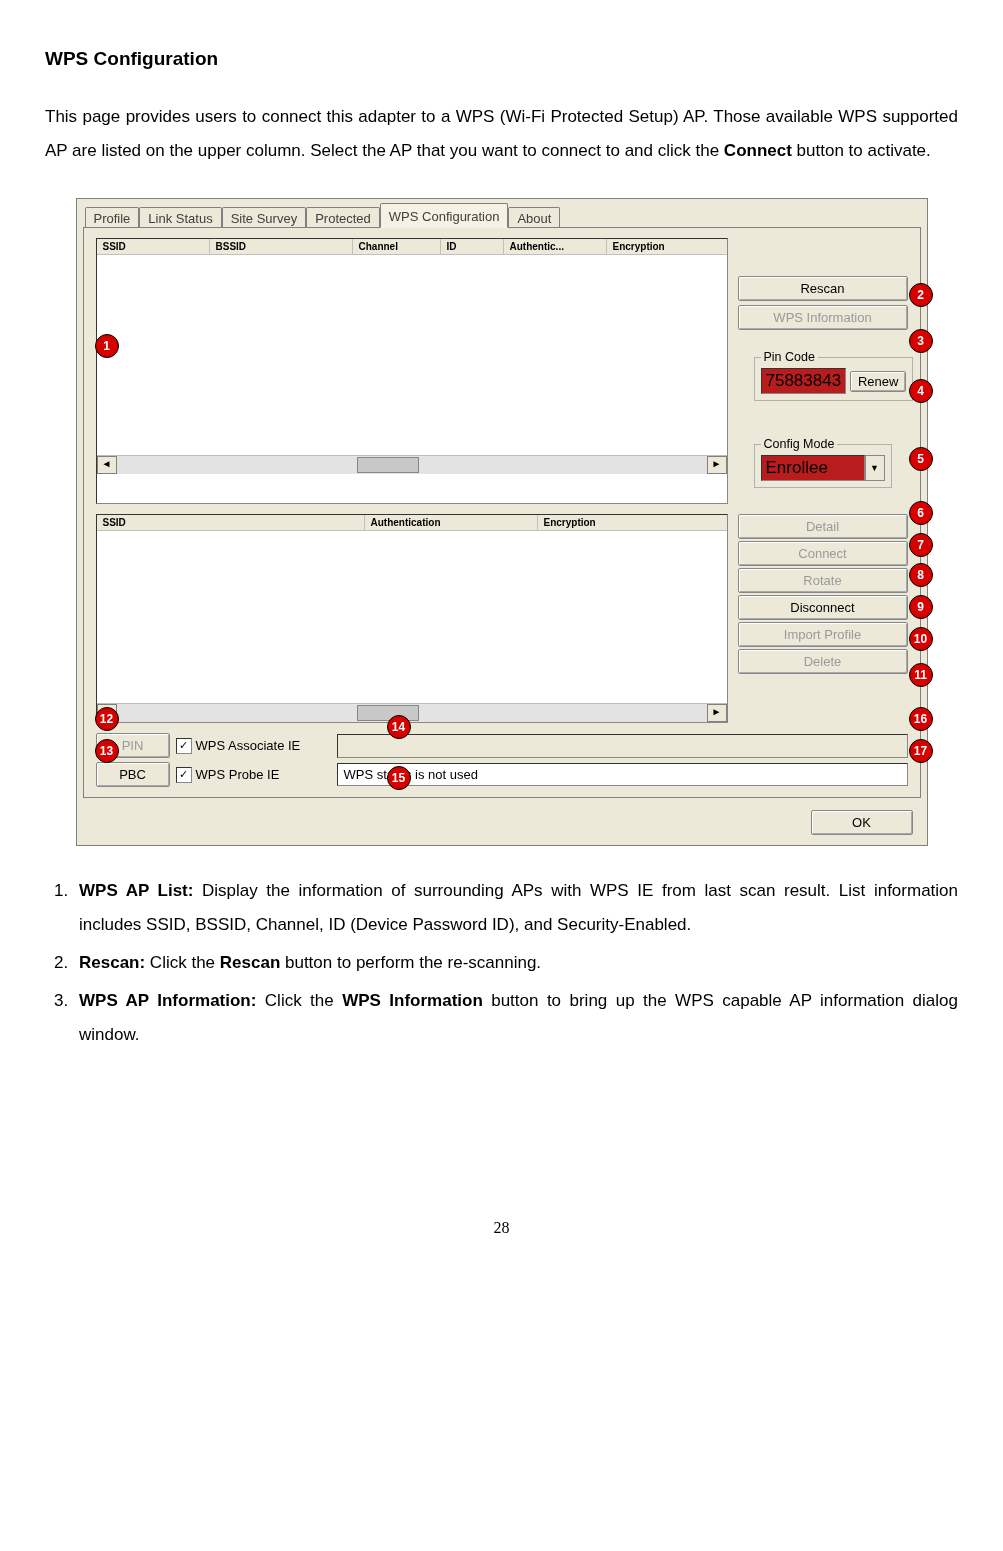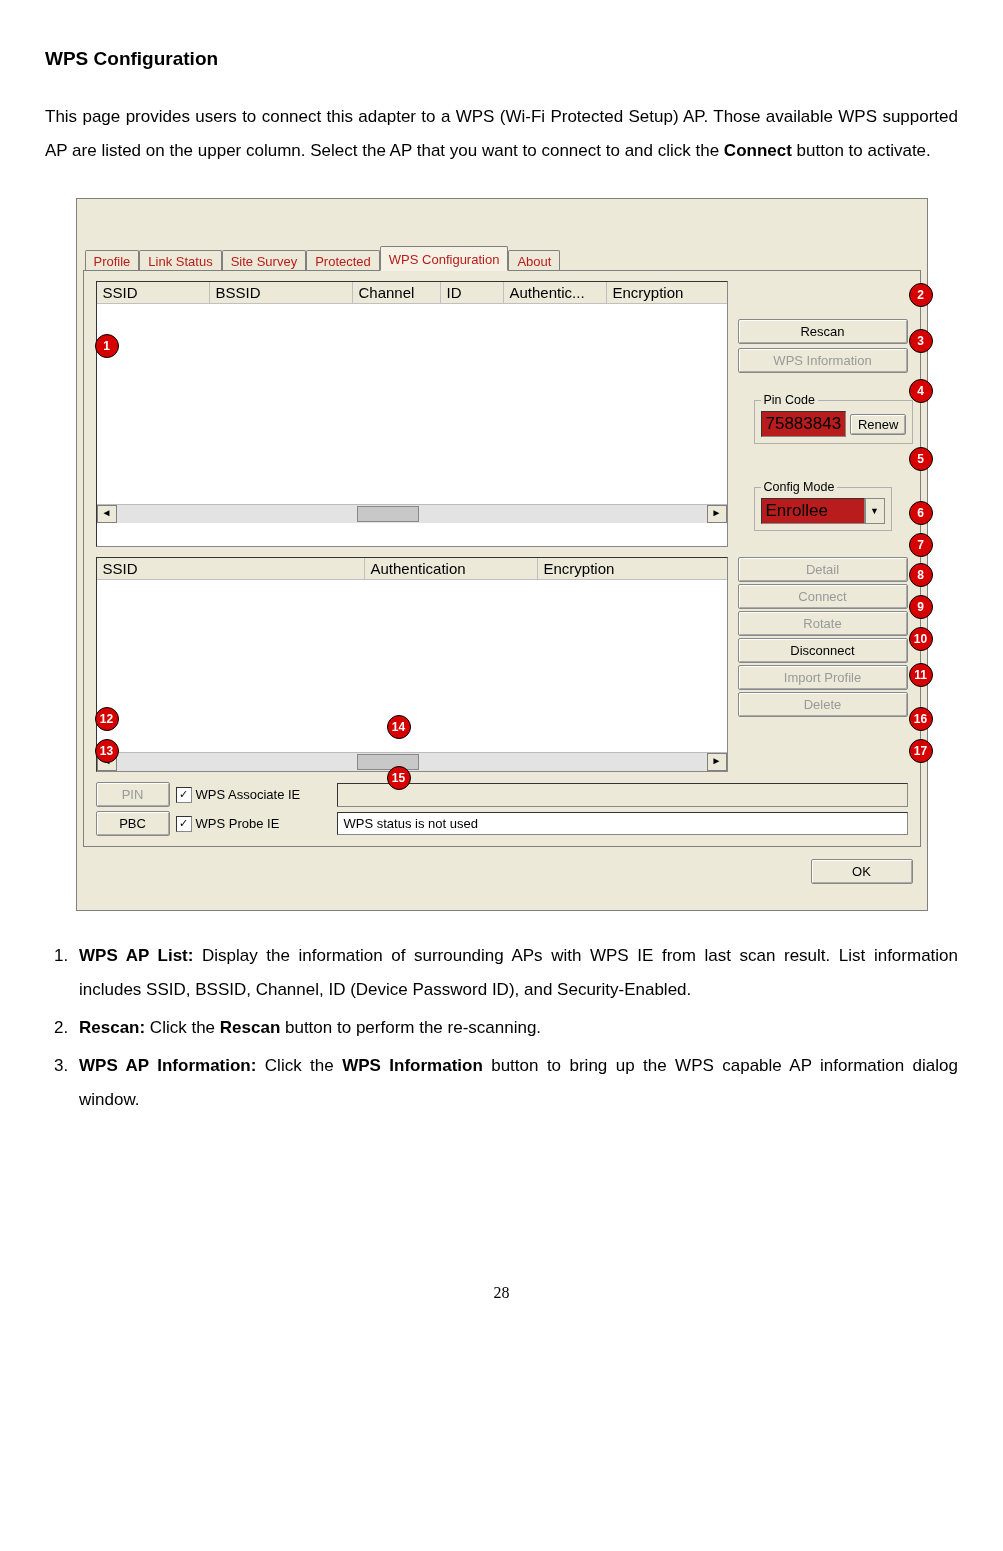--- a/index.html
+++ b/index.html
@@ -40,24 +40,23 @@
     margin-bottom: -1px;
     gap: 0;
   }
   .tab {
     border: 1px solid #808080;
     border-bottom: none;
     border-radius: 2px 2px 0 0;
     background: #ece9d8;
     padding: 3px 8px;
     font-size: 13px;
-    color: #b91c1c;
+    color: #404040;
     position: relative;
     top: 1px;
-    margin-top: 43px;
   }
   .tab.active {
     background: #f5f2e5;
     font-weight: normal;
     border-bottom: 1px solid #f5f2e5;
     z-index: 2;
     padding-top: 5px;
     top: 0;
   }
   .tabpanel {
@@ -81,23 +80,24 @@
     min-height: 10px;
   }
   .list-header {
     display: flex;
     background: #ece9d8;
     border-bottom: 1px solid #c0c0c0;
   }
   .list-header .col {
     border-right: 1px solid #c0c0c0;
     padding: 2px 6px;
-    font-size: 15px;
+    font-size: 10px;
     white-space: nowrap;
     overflow: hidden;
+    font-weight: bold;
   }
   .list-body {
     height: 200px;
     background: #fff;
   }
   .list-body2 {
     height: 172px;
     background: #fff;
   }
   .hscroll {
@@ -189,21 +189,21 @@
   }
   .status-field {
     flex:1;
     background:#fff;
     border:1px inset #888;
     padding:3px 6px;
     font-size:13px;
   }
   .ok-row {
     display:flex; justify-content:flex-end;
-    padding: 6px 14px 26px 0;
+    padding: 6px 14px 10px 0;
   }
   .ok-btn {
     width:100px;
   }
   
   .callout {
     position:absolute;
     width:22px; height:22px;
     background:#d60000;
     border:1px solid #000;

